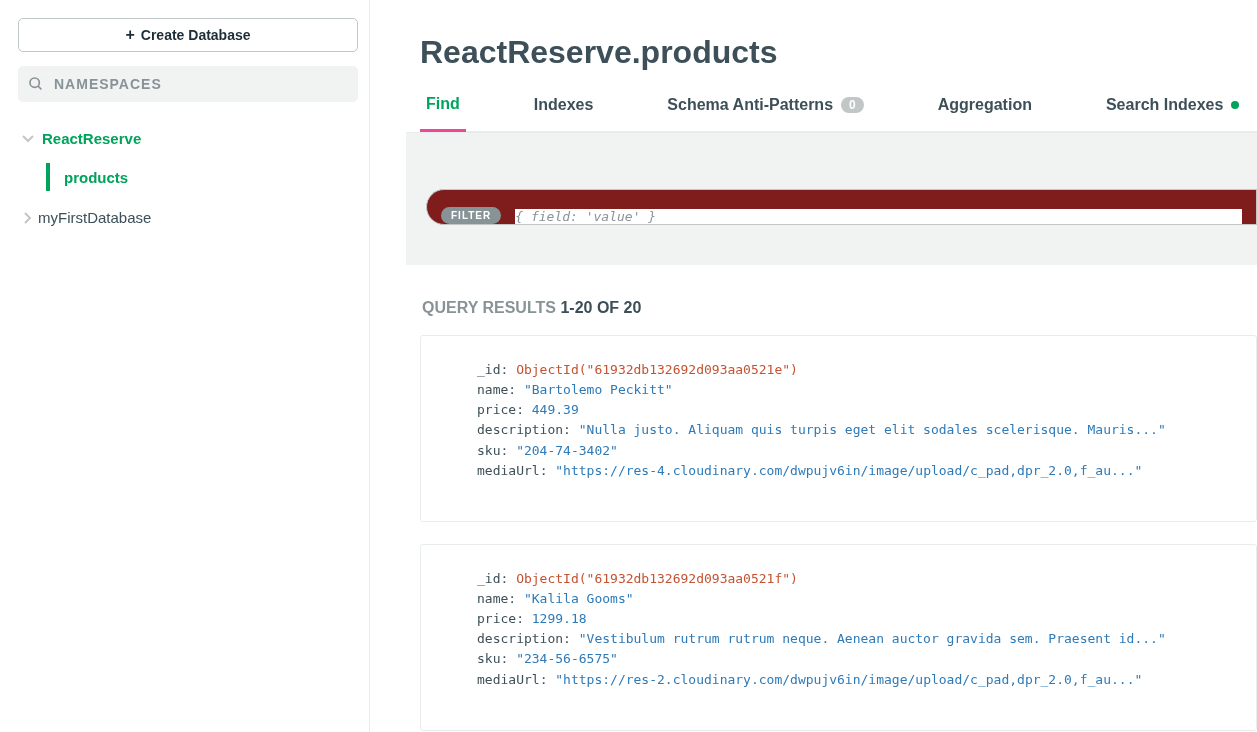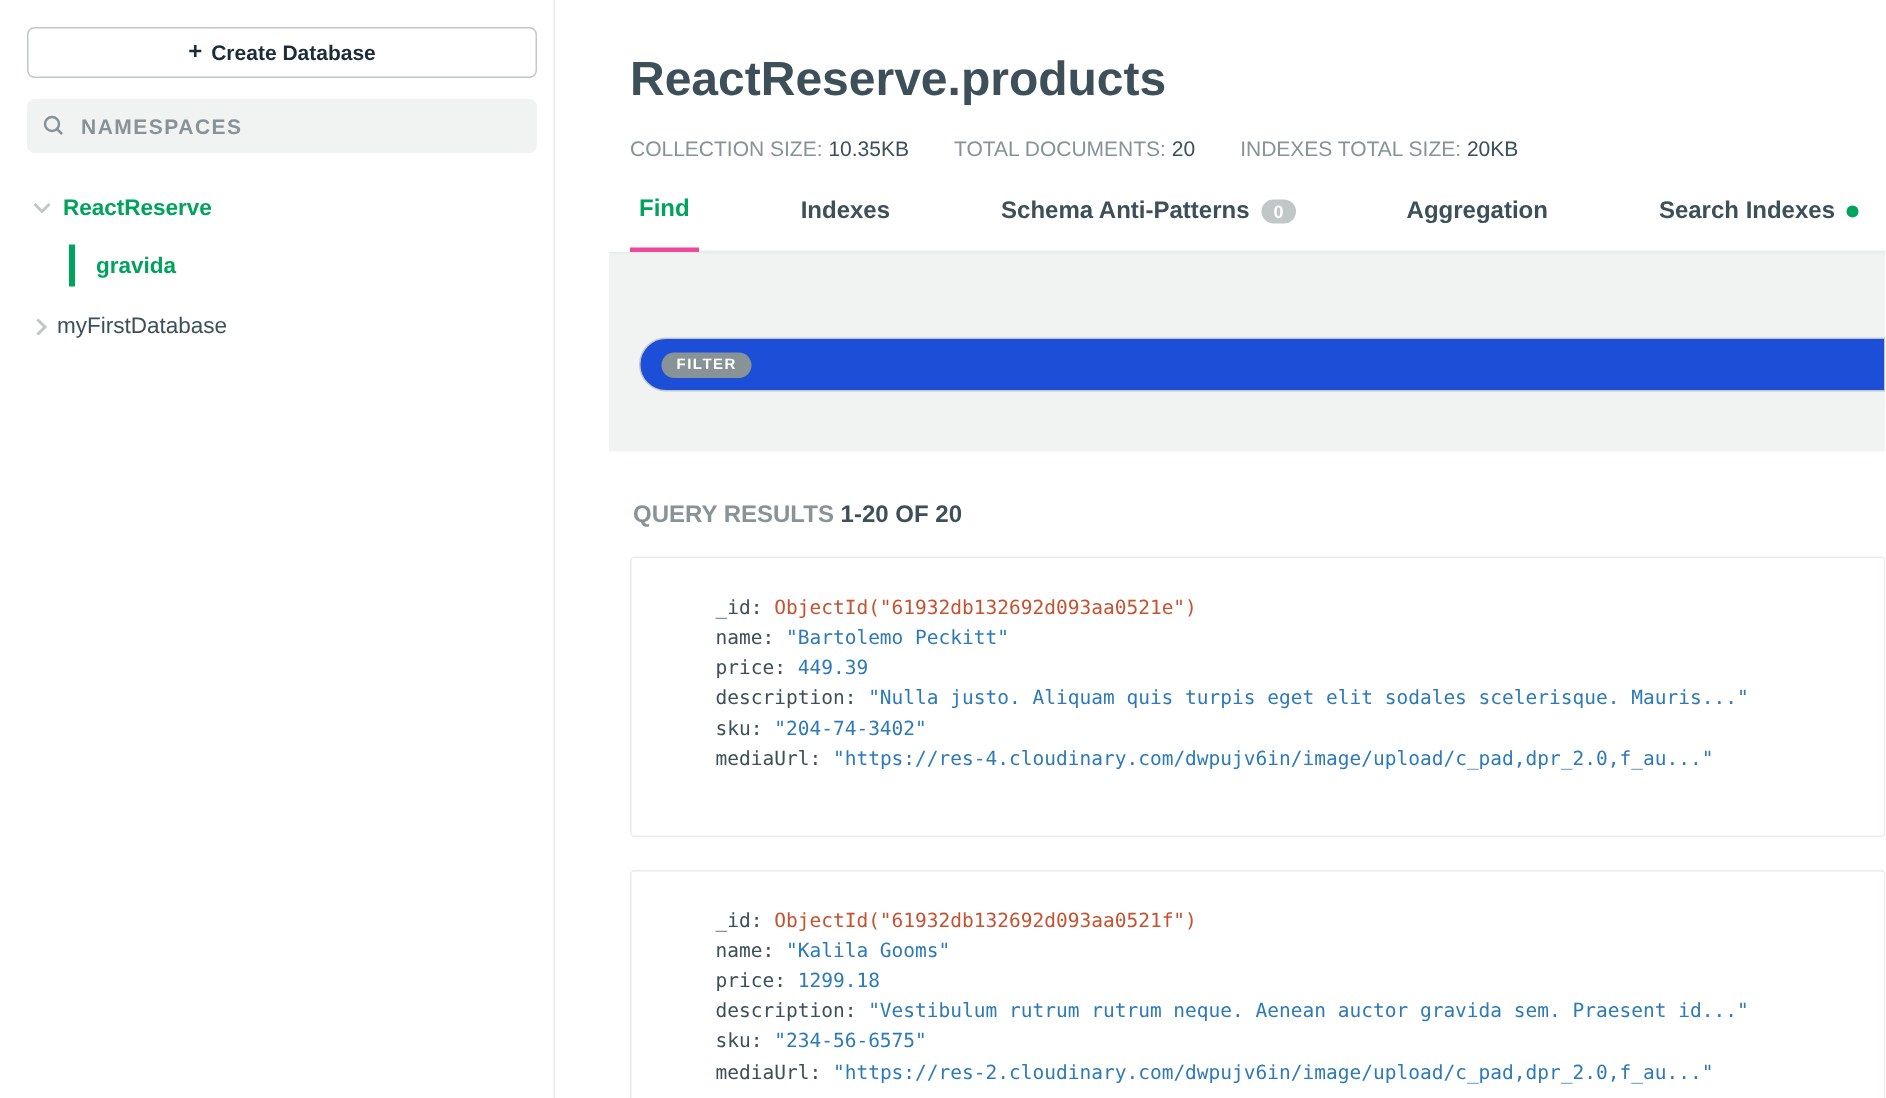--- a/index.html
+++ b/index.html
@@ -22,21 +22,21 @@
   .main { flex:1; padding: 34px 0 0 50px; overflow:hidden; }
   .title { font-size: 32px; font-weight: 700; color: #3d4f58; }
   .stats { margin-top: 20px; display:flex; gap: 30px; font-size: 14px; color: #889397; }
   .stats .v { color: #3d4f58; }
   .tabs { margin-top: 24px; display:flex; align-items:center; gap: 62px; font-size: 16px; font-weight: 600; color: #3d4f58; border-bottom: 1px solid #e8edeb; }
   .tab { padding: 0 6px 16px 6px; cursor:pointer; display:flex; align-items:center; gap:8px; }
   .tab.active { color: #00a35c; border-bottom: 3px solid #ec4899; margin-bottom:-1px; }
   .badge { background: #c1c7c6; color: #fff; border-radius: 10px; padding: 1px 8px; font-size: 12px; font-weight:700; }
   .dot-green { width: 8px; height: 8px; border-radius: 50%; background: #00a35c; display:inline-block; }
   .subarea { background: #f1f3f2; padding: 56px 0 40px 20px; margin-left:-14px; border-top:1px solid #e8edeb;}
-  .filter-bar { background: #1d4ed8; border: 1px solid #c1c7c6; border-radius: 18px 0 0 18px; height: 36px; display:flex; align-items:center; padding: 0 14px; gap: 14px; margin-left: 0; }
+  .filter-bar { background: #7f1d1d; border: 1px solid #c1c7c6; border-radius: 18px 0 0 18px; height: 36px; display:flex; align-items:flex-end; padding: 0 14px; gap: 14px; margin-left: 0; }
   .filter-pill { background: #889397; color: #fff; font-size: 10px; font-weight:800; letter-spacing:1px; padding: 3px 10px; border-radius: 10px; }
   .filter-bar input { border:none; outline:none; font-family: Menlo, Consolas, monospace; font-size: 13px; color: #889397; font-style: italic; width: 100%; }
   .filter-bar input::placeholder { color:#889397; font-style: italic; }
   .results-area { margin-top: 0; padding-left: 0;}
   .results-hdr { font-size: 16px; color:#889397; font-weight:600; margin: 34px 0 18px 2px; }
   .results-hdr .strong { color:#3d4f58; font-weight:700; }
   .doc-card { background:#fff; border:1px solid #e8edeb; border-radius:3px; padding: 24px 0 40px 56px; margin-bottom: 22px; font-family: Menlo, Consolas, monospace; font-size: 13px; line-height: 1.55; }
   .k { color:#3d4f58; }
   .colon { color:#3d4f58; }
   .oid { color:#c55231; }
@@ -63,48 +63,34 @@
     </div>
 
     <div class="tree">
       <div class="tree-db">
         <svg class="chev" viewBox="0 0 12 12">
             <path d="M1 3 L6 8 L11 3" fill="none" stroke="#c1c7c6" stroke-width="2"></path>
           </svg>
         <span>ReactReserve</span>
       </div>
       <div class="tree-coll">
-        <span>gravida</span>
+        <span>products</span>
       </div>
       <div class="tree-db2">
         <svg class="chev" width="12" height="12" viewBox="0 0 12 12">
             <path d="M3 1 L8 6 L3 11" fill="none" stroke="#c1c7c6" stroke-width="2"></path>
           </svg>
         <span style="font-size:15px;color:#3d4f58;">myFirstDatabase</span>
       </div>
     </div>
   </aside>
 
   <main class="main">
     <h1 class="title">ReactReserve.products</h1>
 
-    <div class="stats">
-      <div>
-        <span>COLLECTION SIZE:</span>
-        <span class="v">10.35KB</span>
-      </div>
-      <div>
-        <span>TOTAL DOCUMENTS:</span>
-        <span class="v">20</span>
-      </div>
-      <div>
-        <span>INDEXES TOTAL SIZE:</span>
-        <span class="v">20KB</span>
-      </div>
-    </div>
 
     <div class="tabs">
       <div class="tab active">
           <span>Find</span>
         </div>
       <div class="tab">
           <span>Indexes</span>
         </div>
       <div class="tab">
         <span>Schema Anti-Patterns</span>
@@ -115,20 +101,21 @@
         </div>
       <div class="tab">
         <span>Search Indexes</span>
         <span class="dot-green"></span>
       </div>
     </div>
 
     <div class="subarea">
       <div class="filter-bar">
         <span class="filter-pill">FILTER</span>
+        <input type="text" placeholder="{ field: 'value' }" style="">
       </div>
     </div>
 
     <div class="results-area">
       <div class="results-hdr">
         <span>QUERY RESULTS</span>
         <span class="strong">1-20 OF 20</span>
       </div>
 
       <div class="doc-card">

